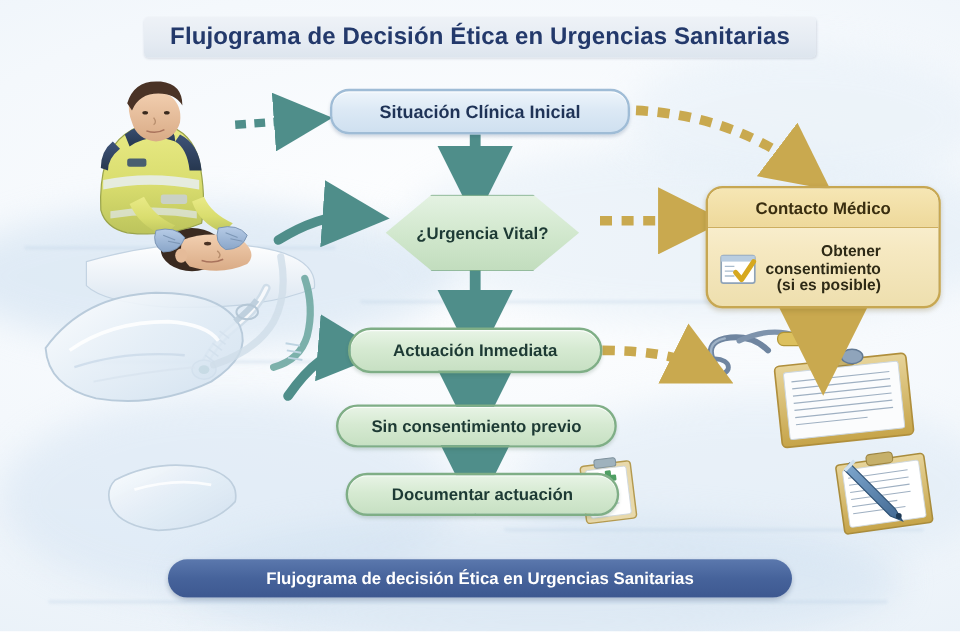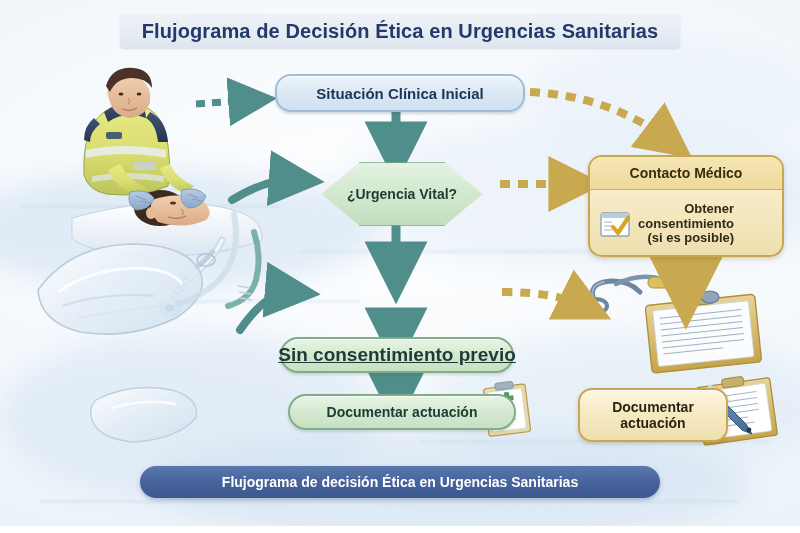--- a/index.html
+++ b/index.html
@@ -352,23 +352,26 @@
   </div>
 
   <div class="node node-blue" id="node-situacion" style="left:275px;top:74px;width:250px;height:38px;">
     <span class="lbl" style="font-size:15px;">Situación Clínica Inicial</span>
   </div>
 
   <div id="node-decision" style="left:296px;top:161px;width:208px;height:62px;">
     <span class="lbl">¿Urgencia Vital?</span>
   </div>
 
+  <div class="node node-green" id="node-actuacion" style="left:290px;top:273px;width:212px;height:38px;">
+    <span class="lbl" style="font-size:14px;">Actuación Inmediata</span>
+  </div>
 
   <div class="node node-green" id="node-sinconsent" style="left:280px;top:337px;width:234px;height:36px;">
-    <span class="lbl" style="font-size:19px;text-decoration:underline;">Sin consentimiento previo</span>
+    <span class="lbl" style="font-size:14px;">Sin consentimiento previo</span>
   </div>
 
   <div class="node node-green" id="node-documentar" style="left:288px;top:394px;width:228px;height:36px;">
     <span class="lbl" style="font-size:14px;">Documentar actuación</span>
   </div>
 
   <div class="gold-box" id="contacto-box">
     <div id="contacto-header">
       <span>Contacto Médico</span>
     </div>
@@ -384,25 +387,19 @@
         <path d="M15 20 l5 6 l10 -15" fill="none" stroke="#d6a81f" stroke-width="4.2" stroke-linecap="round" stroke-linejoin="round"></path>
       </svg>
       <div class="txt">
         <div>Obtener</div>
         <div>consentimiento</div>
         <div>(si es posible)</div>
       </div>
     </div>
   </div>
 
-  <div class="gold-box" id="doc-gold-box">
-    <div class="lbl">
-      <div>Documentar</div>
-      <div>actuación</div>
-    </div>
-  </div>
 
 
   <div id="bottom-banner">
     <span>Flujograma de decisión Ética en Urgencias Sanitarias</span>
   </div>
 
 </div>
 
 </body></html>

